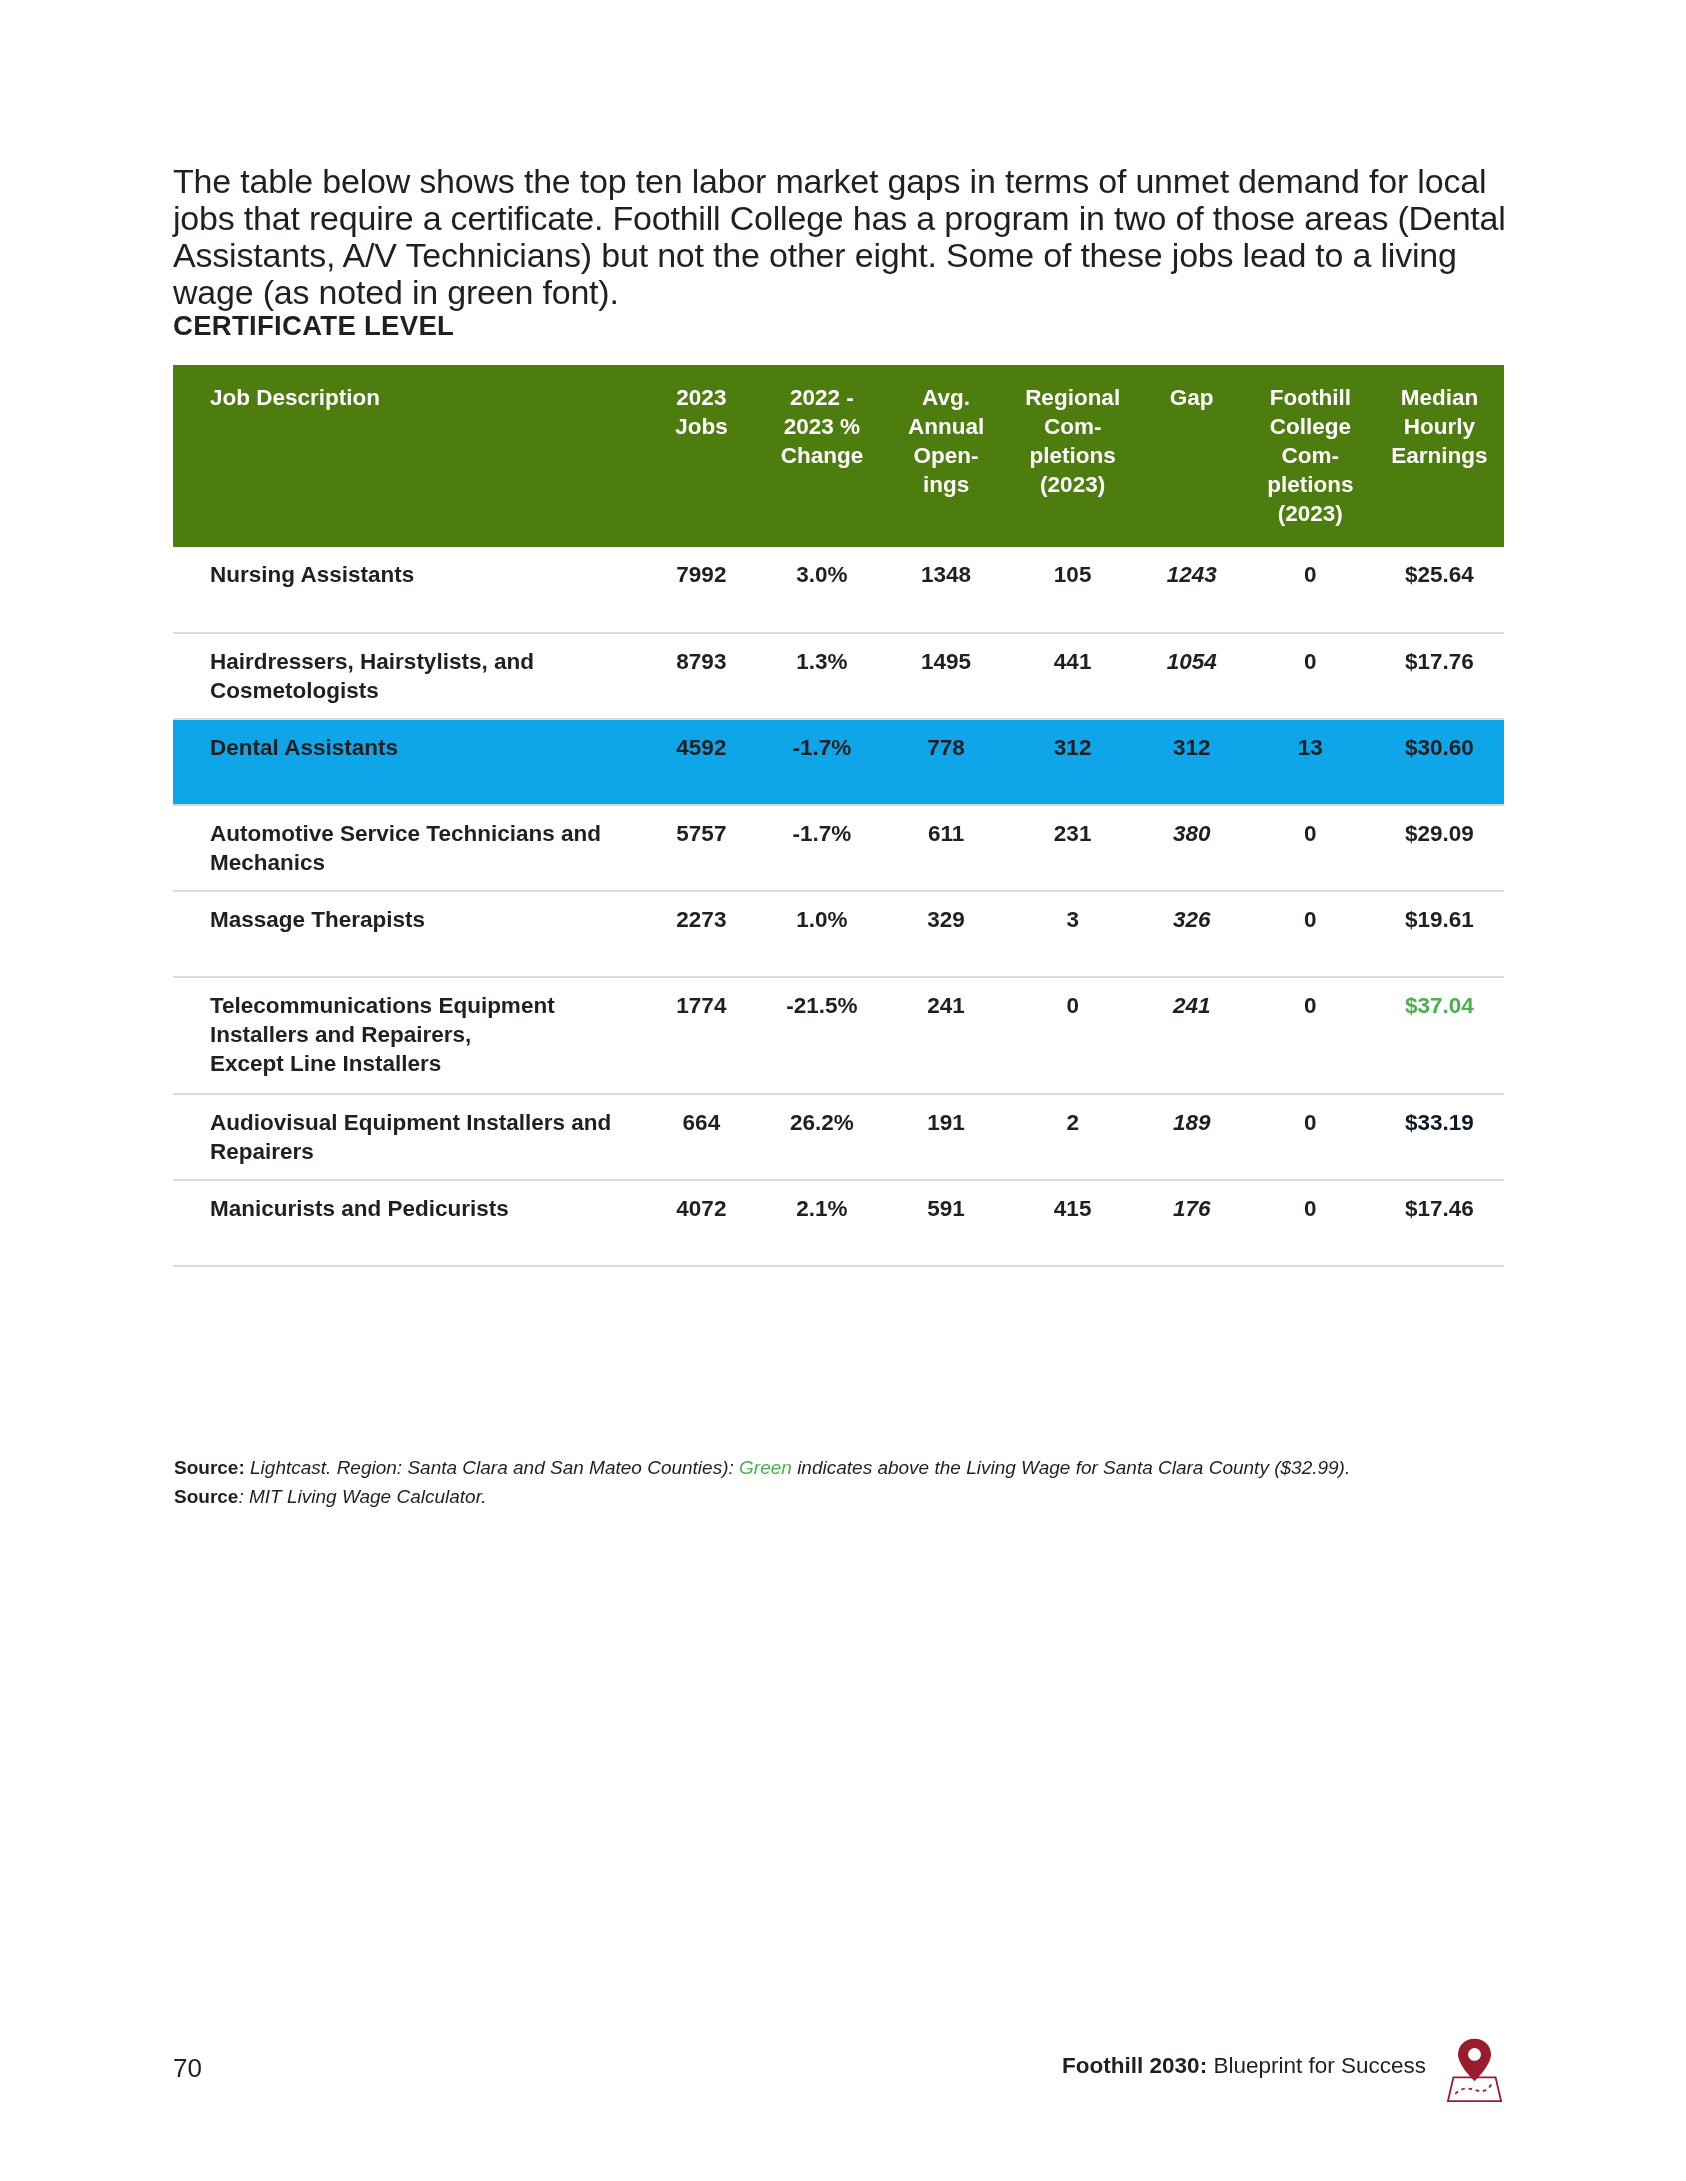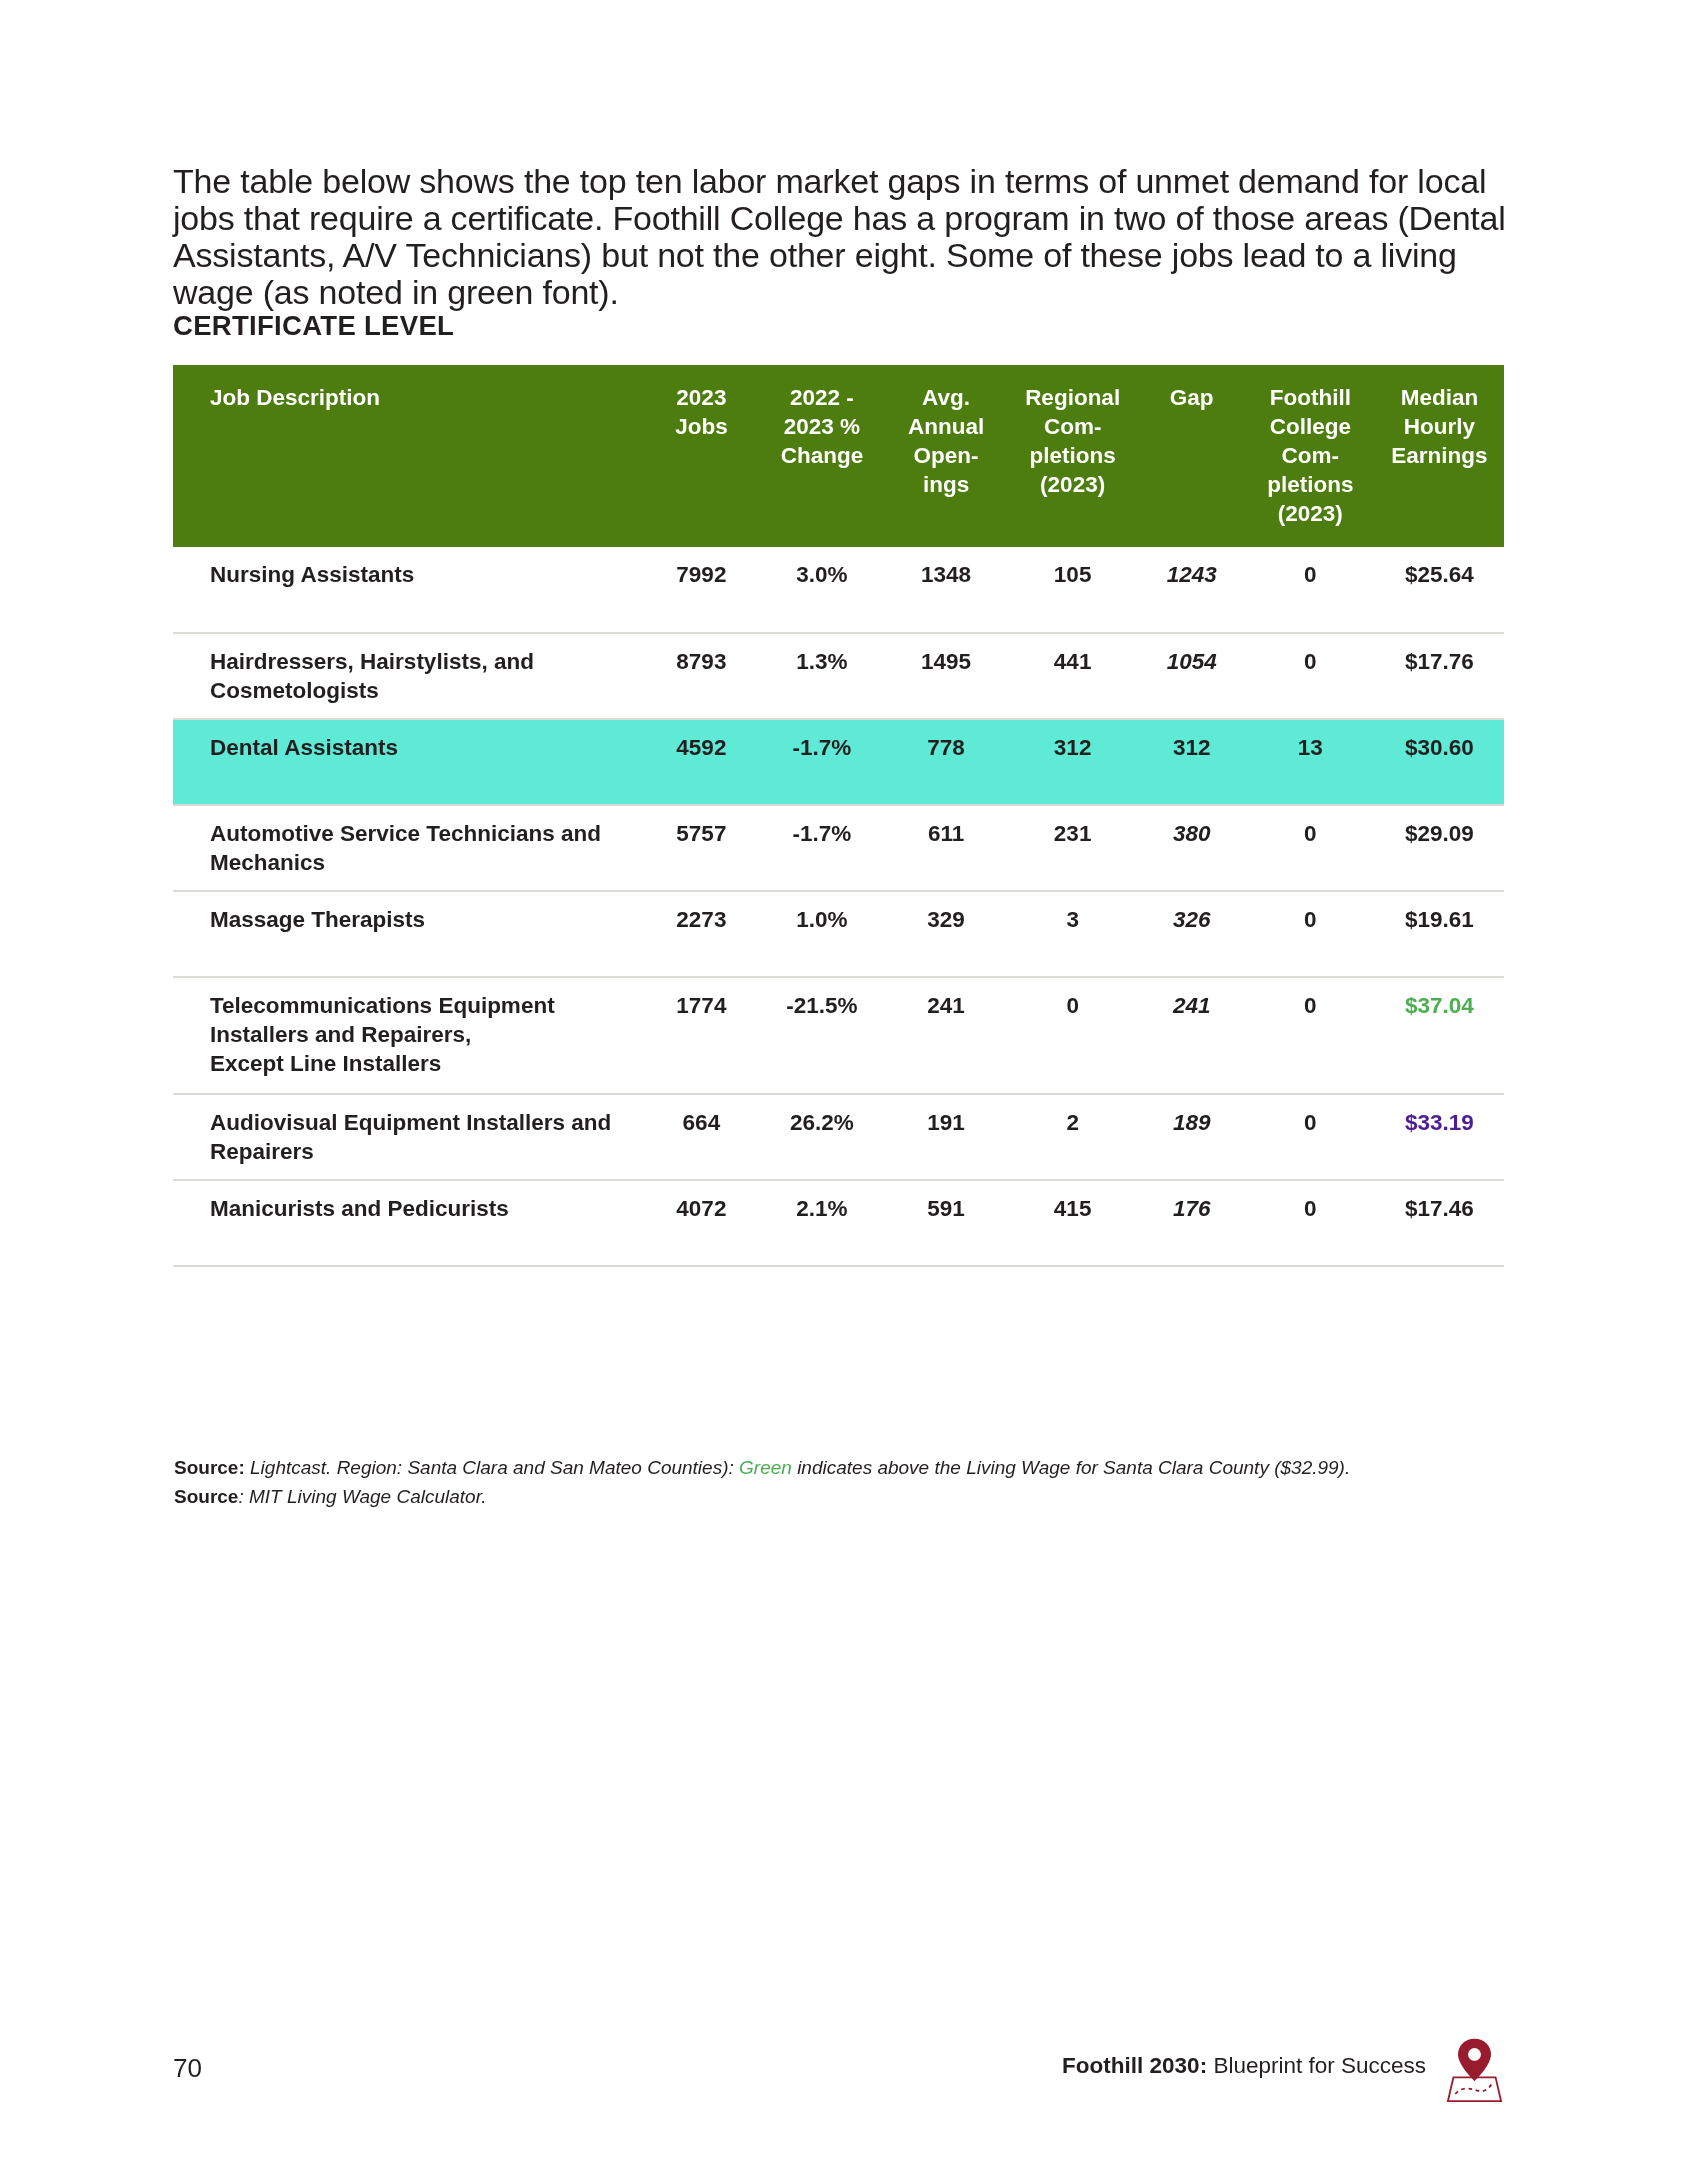--- a/index.html
+++ b/index.html
@@ -52,21 +52,21 @@
       vertical-align: top;
       text-align: center;
       padding: 13px 3.7px 9.2px 3.7px;
       border-bottom: 2.8px solid #dcdcd8;
       color: #231f20;
     }
     table.gaps td.job-col { text-align: left; padding-left: 37px; }
     table.gaps td.gap-col { font-style: italic; }
     table.gaps td.gap-col.upright { font-style: normal; }
     table.gaps td.green { color: #4caf50; }
-    table.gaps tr.shaded td { background: #5eead4; border-bottom-color: #d7d8d2; }
+    table.gaps tr.shaded td { background: #0ea5e9; border-bottom-color: #d7d8d2; }
     table.gaps tr.shaded + tr td { }
     .col-job { width: 470px; }
     .col-jobs { width: 116px; }
     .col-chg { width: 125px; }
     .col-open { width: 123px; }
     .col-reg { width: 130px; }
     .col-gap { width: 108px; }
     .col-fh { width: 129px; }
     .col-earn { width: 129px; }
     .source {
@@ -191,21 +191,21 @@
         <td class="green" style="color: rgb(76, 175, 80);">$37.04</td>
       </tr>
       <tr>
         <td class="job-col" style="height: 86px;"><span>Audiovisual Equipment Installers and</span><br><span>Repairers</span></td>
         <td>664</td>
         <td>26.2%</td>
         <td>191</td>
         <td>2</td>
         <td class="gap-col">189</td>
         <td>0</td>
-        <td class="green" style="color: #4c1d95;">$33.19</td>
+        <td class="green" style="color: #0f172a;">$33.19</td>
       </tr>
       <tr>
         <td class="job-col" style="height: 86px;"><span>Manicurists and Pedicurists</span></td>
         <td>4072</td>
         <td>2.1%</td>
         <td>591</td>
         <td>415</td>
         <td class="gap-col">176</td>
         <td>0</td>
         <td>$17.46</td>

